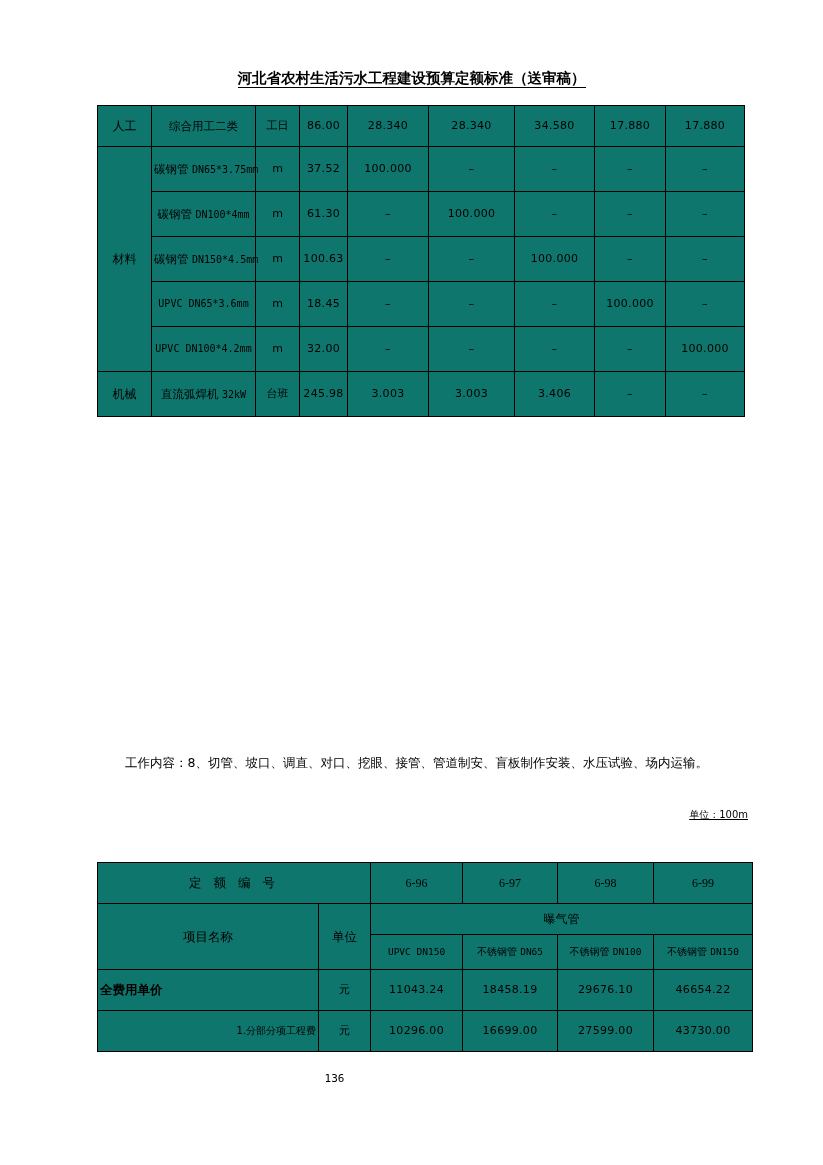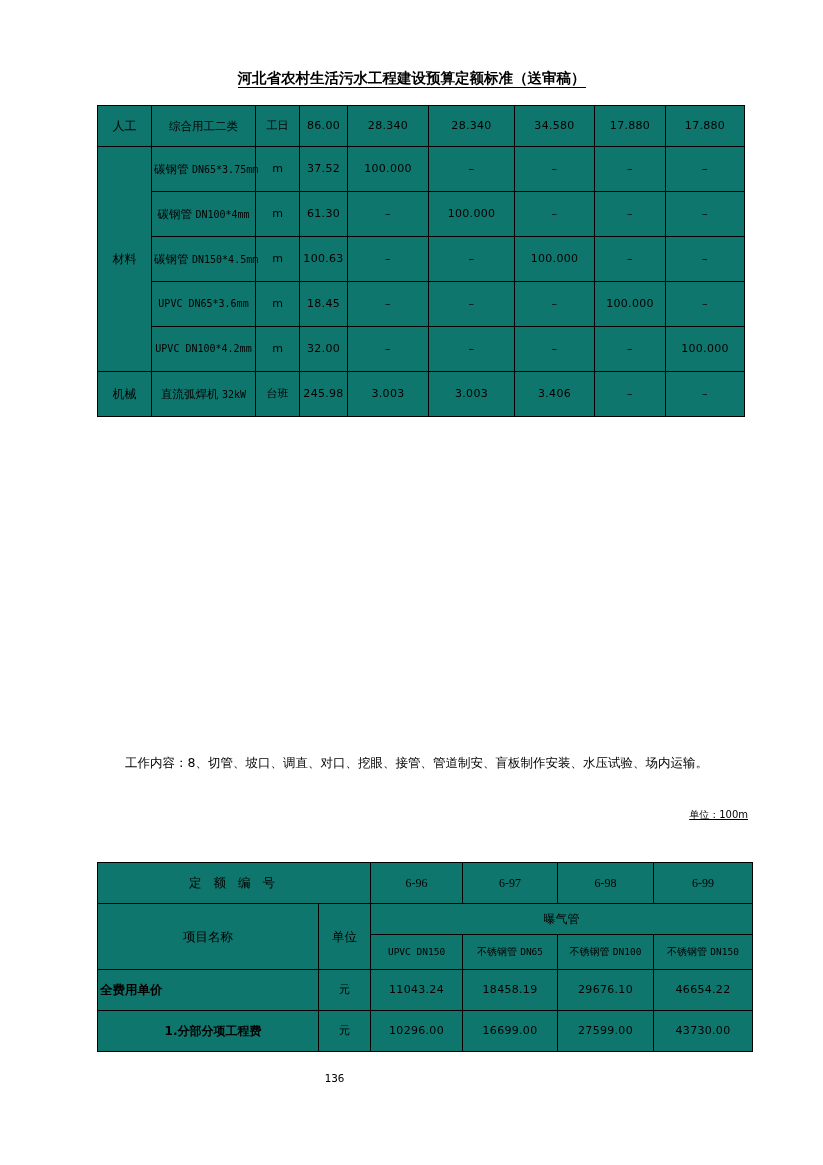--- a/index.html
+++ b/index.html
@@ -133,24 +133,23 @@
     font-size: 10px;
     height: 34px;
     white-space: nowrap;
   }
   #table-quota td.sub-head .sh-cn { font-size: 10px; }
   #table-quota td.sub-head .sh-code {
     font-family: "DejaVu Sans Mono", "Liberation Mono", monospace;
     font-size: 9.5px;
   }
   #table-quota td.row-name {
-    text-align: center;
+    text-align: right;
     padding-left: 12px;
-    font-size: 12px;
-    font-weight: bold;
+    font-size: 10px;
   }
   #table-quota td.row-name-center {
     text-align: left;
     font-size: 12.5px;
     font-weight: bold;
   }
   #table-quota td.code { font-family: Liberation Serif, serif; font-size: 12px; }
 
   
   .page-number {

